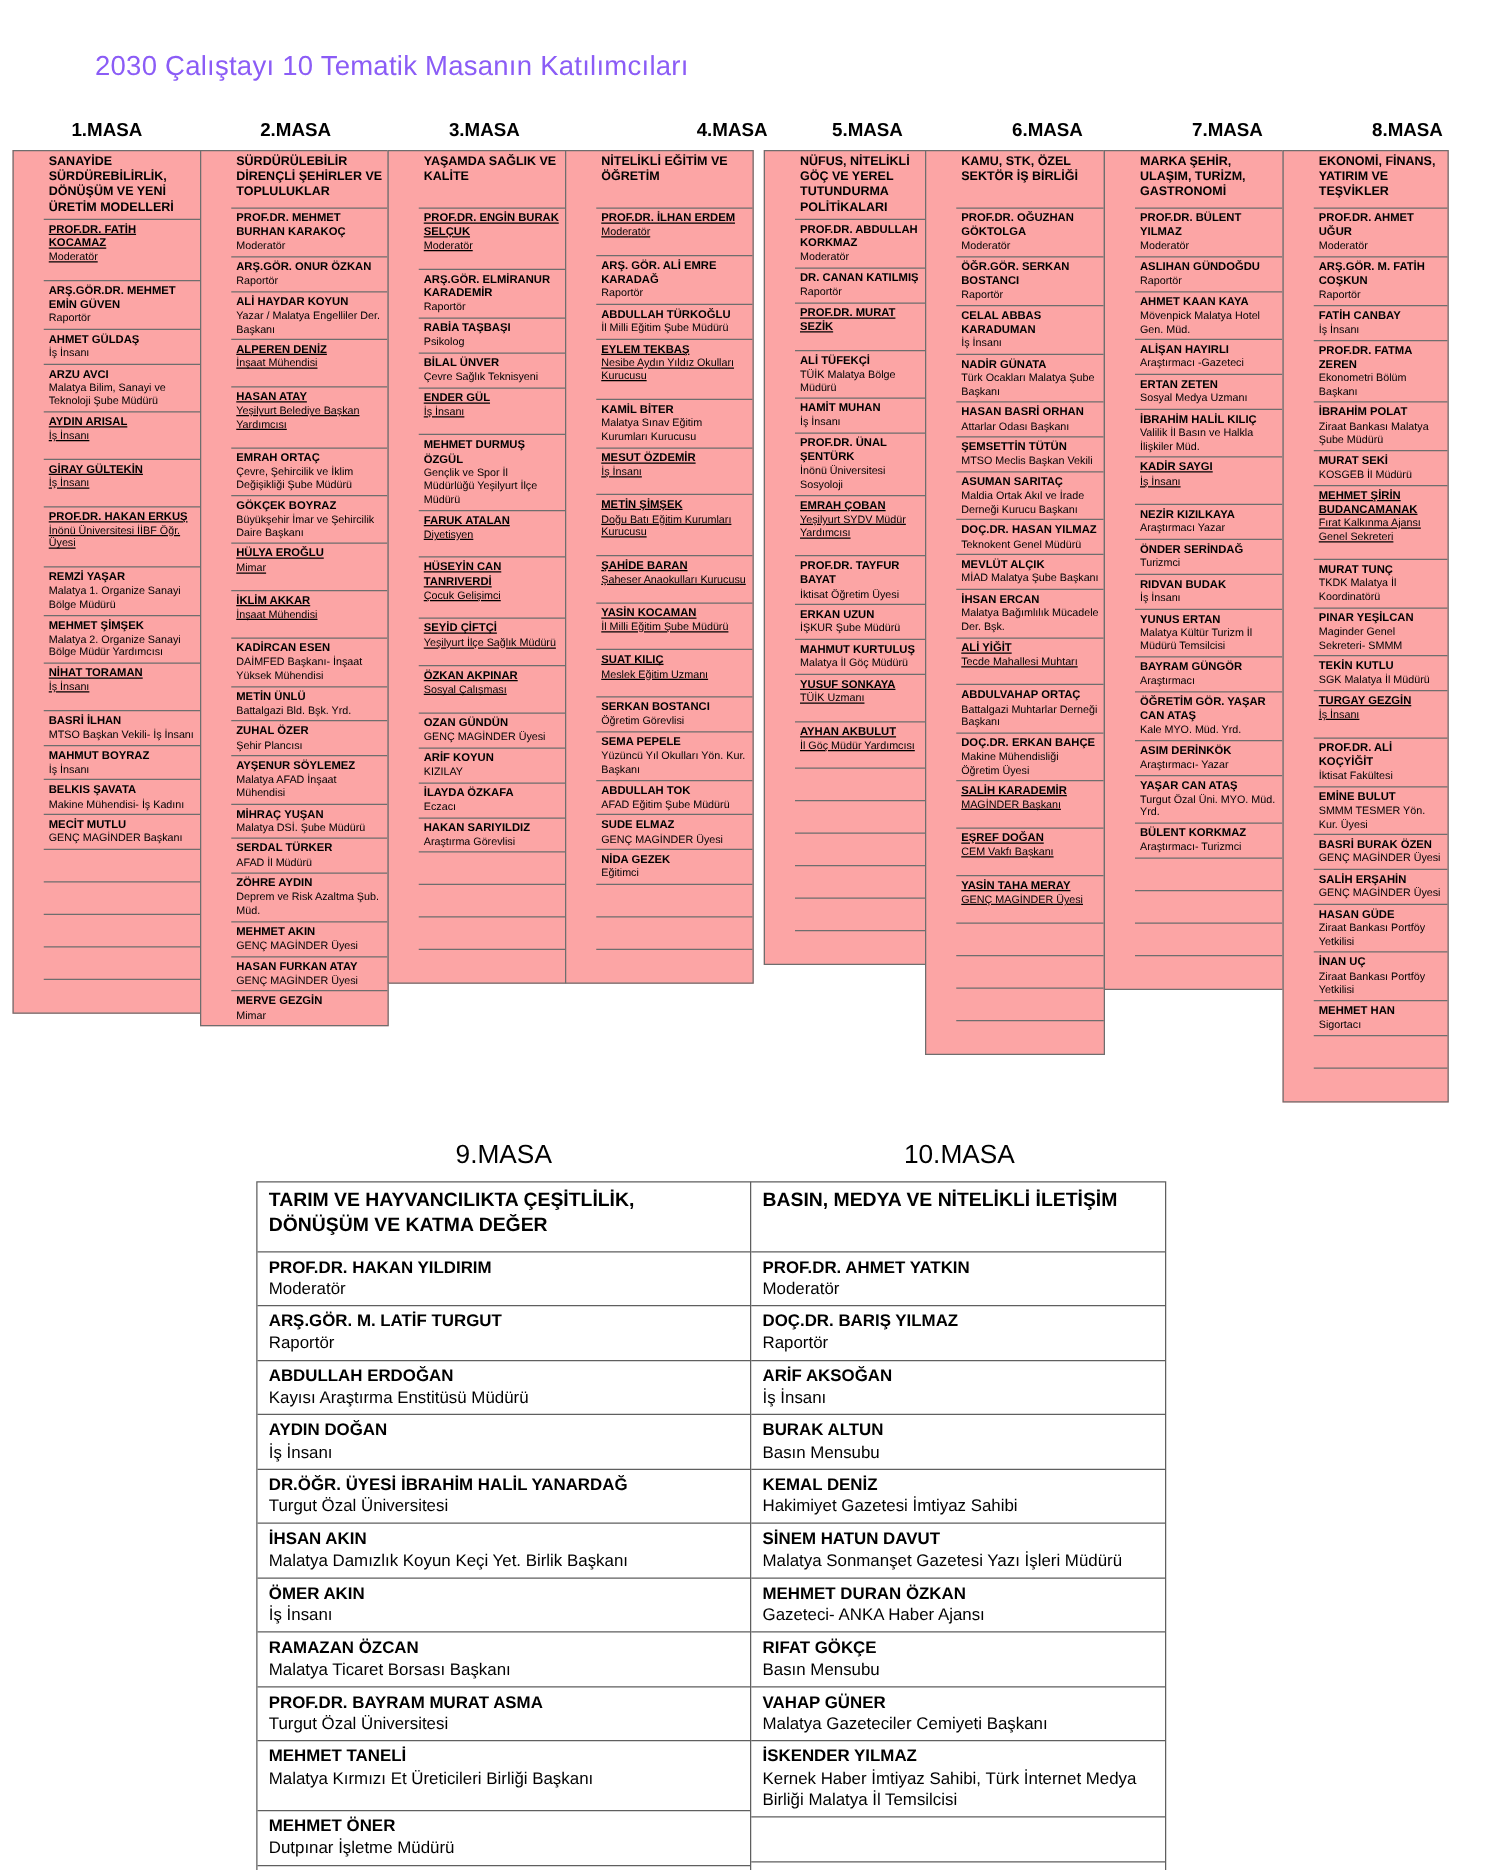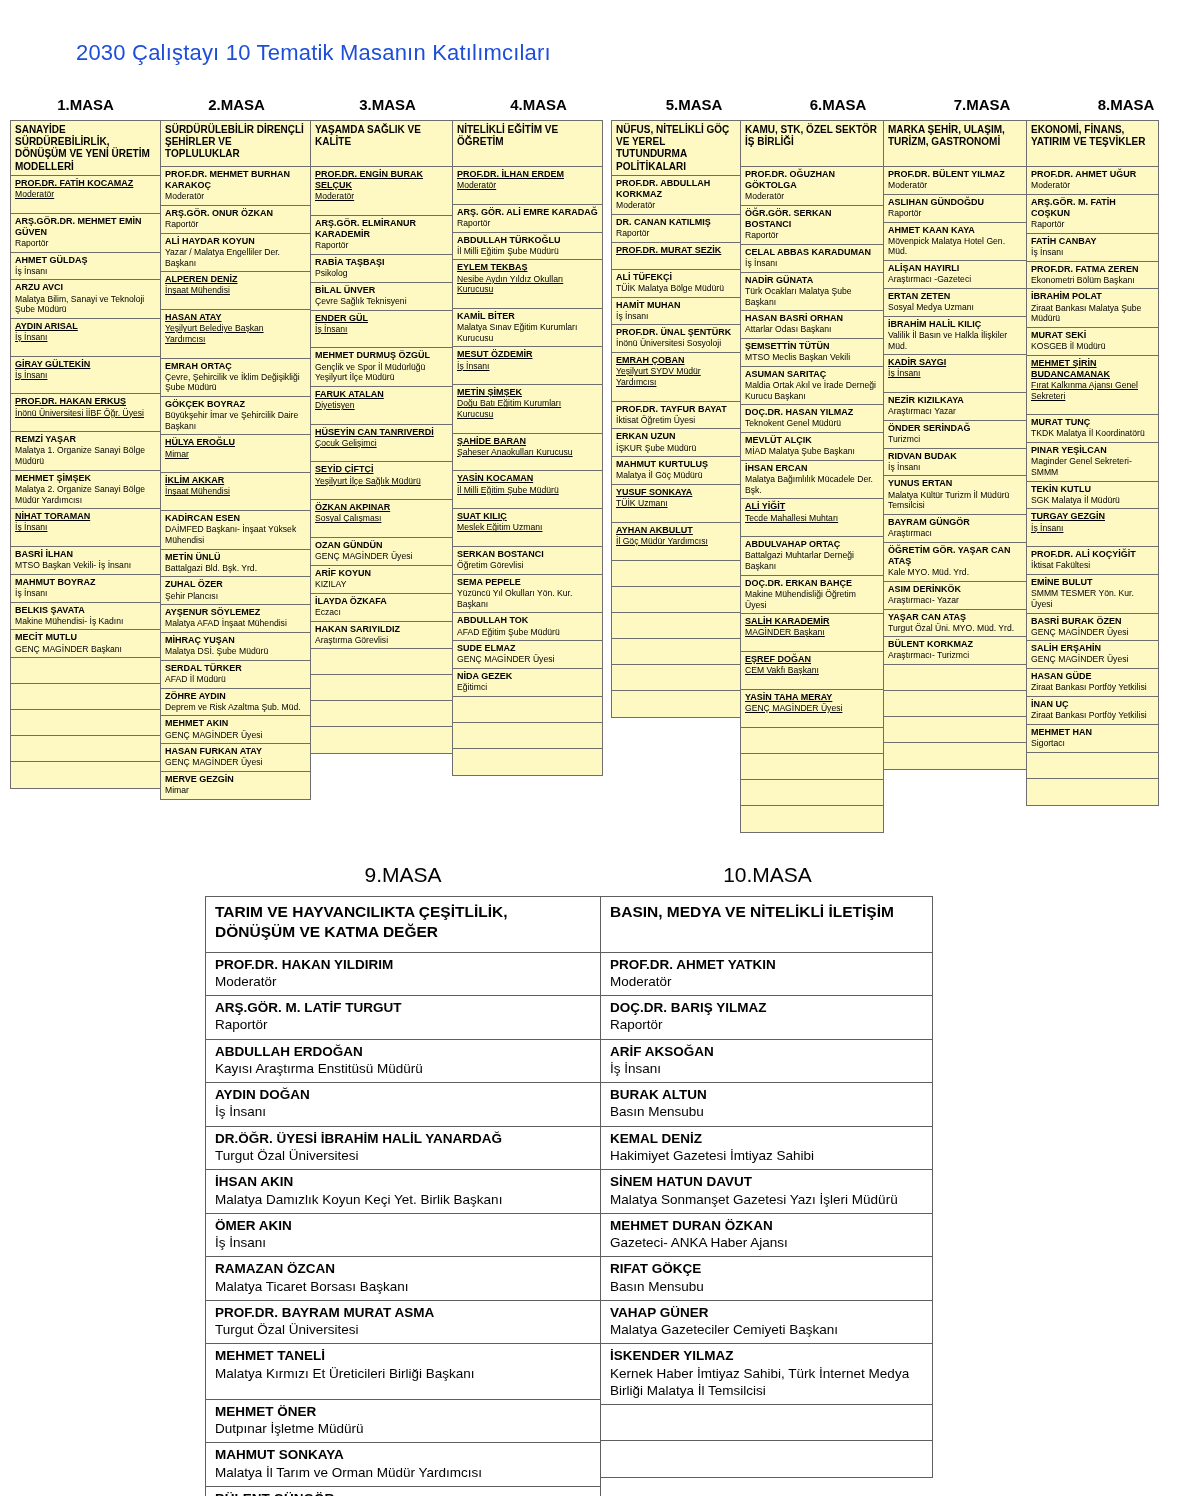--- a/index.html
+++ b/index.html
@@ -1,22 +1,22 @@
 <!DOCTYPE html>
 <html><head>
 <meta charset="utf-8">
 <style>
   html,body{margin:0;padding:0;background:#fff;}
   body{width:1200px;height:1496px;overflow:hidden;font-family:"Liberation Sans",sans-serif;color:#000;}
-  .title{margin:40px 0 0 76px;font-size:22px;font-weight:400;color:#1d4ed8;letter-spacing:.2px;}
+  .title{margin:40px 0 0 76px;font-size:22px;font-weight:400;color:#8b5cf6;letter-spacing:.2px;}
   
   .top-labels{display:flex;margin:30px 0 7px 10px;}
   .top-labels .masa-label{text-align:center;font-weight:bold;font-size:15px;box-sizing:border-box;}
   .top-grid{display:flex;align-items:flex-start;margin-left:10px;}
-  .tcol{border:1px solid #6e6e6e;box-sizing:border-box;background:#fef9c3;}
+  .tcol{border:1px solid #6e6e6e;box-sizing:border-box;background:#fca5a5;padding-left:24px;}
   .joined{margin-left:-1px;}
   .blockgap{margin-left:8px !important;}
   .thead{font-weight:bold;font-size:10px;line-height:1.22;padding:3px 4px 2px;min-height:46px;
          border-bottom:1px solid #6e6e6e;box-sizing:border-box;}
   .tcell{padding:2px 4px 3px;border-bottom:1px solid #6e6e6e;min-height:26px;box-sizing:border-box;}
   .tcol .tcell:last-child{border-bottom:none;}
   .tcell .nm{font-weight:bold;font-size:9px;line-height:1.24;}
   .tcell .rl{font-size:8.6px;line-height:1.24;}
   .tcell.pad{padding-bottom:13px;text-decoration:underline;}
   .tcell.empty{min-height:26px;}
@@ -38,21 +38,21 @@
 </head>
 <body>
 
 <div>
   <h1 class="title">2030 Çalıştayı 10 Tematik Masanın Katılımcıları</h1>
 
   <div class="top-labels" id="top-labels">
       <div class="masa-label" style="width: 151px;">1.MASA</div>
       <div class="masa-label" style="width: 151px;">2.MASA</div>
       <div class="masa-label" style="width: 151px;">3.MASA</div>
-      <div class="masa-label" style="width: 151px;">4.MASA</div>
+      <div class="masa-label" style="width: 151px; text-align: right;">4.MASA</div>
       <div class="masa-label blockgap" style="width: 144px;">5.MASA</div>
       <div class="masa-label" style="width: 144px;">6.MASA</div>
       <div class="masa-label" style="width: 144px;">7.MASA</div>
       <div class="masa-label" style="width: 144px;">8.MASA</div>
     </div>
   <div class="top-grid" id="top-grid">
       <div class="tcol" style="width: 151px;">
         <div class="thead">SANAYİDE SÜRDÜREBİLİRLİK, DÖNÜŞÜM VE YENİ ÜRETİM MODELLERİ</div>
         <div class="tcell pad">
           <div class="nm">PROF.DR. FATİH KOCAMAZ</div>

